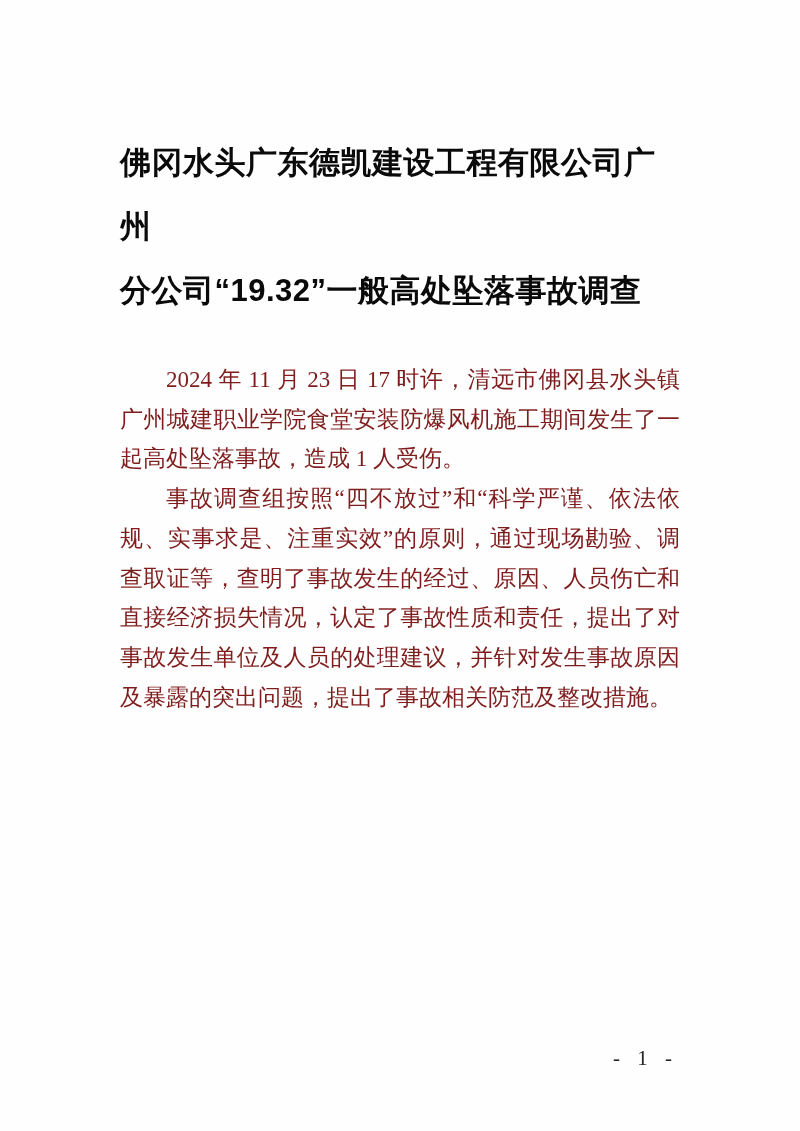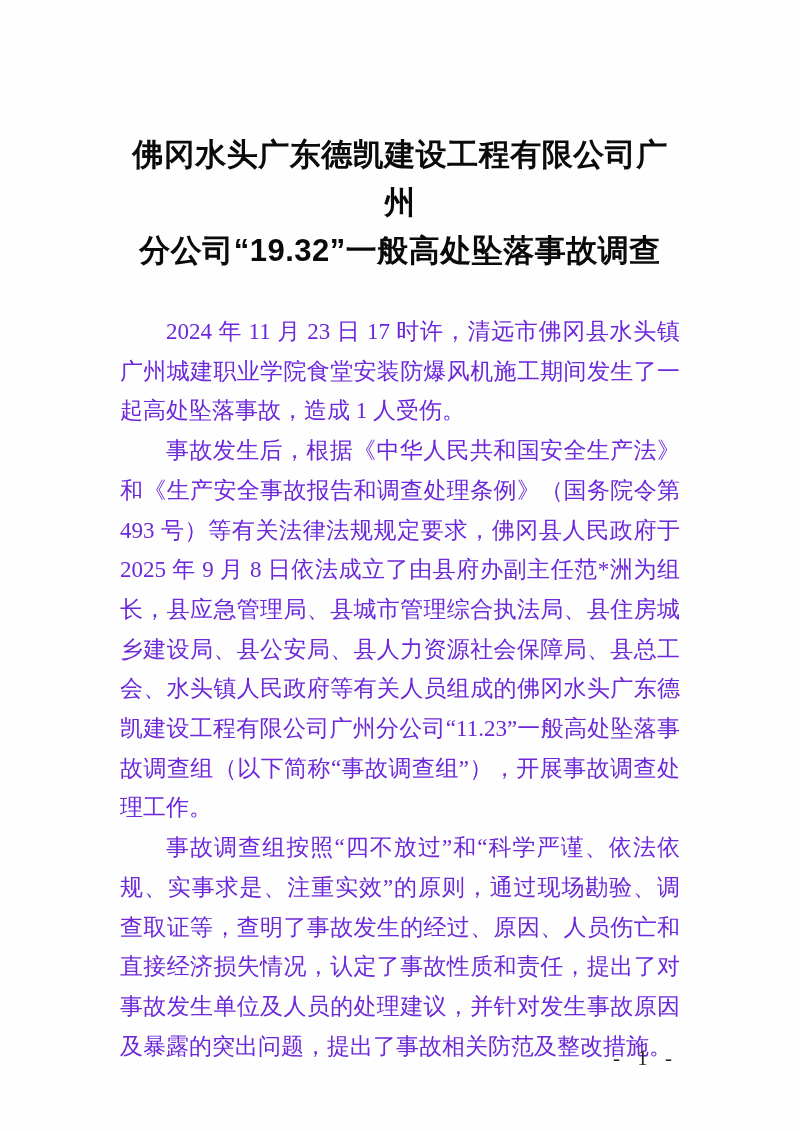--- a/index.html
+++ b/index.html
@@ -19,32 +19,31 @@
   .content {
     position: absolute;
     left: 120px;
     top: 131px;
     width: 560px;
   }
   .doc-title {
     font-family: "Liberation Sans", "DejaVu Sans", sans-serif;
     font-weight: bold;
     font-size: 31px;
-    line-height: 48px;
-    text-align: center;
+    line-height: 64px;
     letter-spacing: 0.5px;
     color: #0a0a0a;
   }
   .doc-body {
     margin-top: 37px;
     font-size: 23px;
     line-height: 39.7px;
     text-align: justify;
     text-justify: inter-ideograph;
-    color: #6d28d9;
+    color: #7f1d1d;
   }
   .doc-body p {
     margin: 0;
     padding: 0;
     text-indent: 2em;
     word-break: break-all;
   }
   .page-number {
     position: absolute;
     top: 1046px;
@@ -59,18 +58,17 @@
 <body>
 
 <div class="page">
   <div class="content">
     <div class="doc-title">
       <div>佛冈水头广东德凯建设工程有限公司广州</div>
       <div>分公司“19.32”一般高处坠落事故调查</div>
     </div>
     <div class="doc-body">
       <p>2024 年 11 月 23 日 17 时许，清远市佛冈县水头镇广州城建职业学院食堂安装防爆风机施工期间发生了一起高处坠落事故，造成 1 人受伤。</p>
-      <p>事故发生后，根据《中华人民共和国安全生产法》和《生产安全事故报告和调查处理条例》（国务院令第 493 号）等有关法律法规规定要求，佛冈县人民政府于 2025 年 9 月 8 日依法成立了由县府办副主任范*洲为组长，县应急管理局、县城市管理综合执法局、县住房城乡建设局、县公安局、县人力资源社会保障局、县总工会、水头镇人民政府等有关人员组成的佛冈水头广东德凯建设工程有限公司广州分公司“11.23”一般高处坠落事故调查组（以下简称“事故调查组”），开展事故调查处理工作。</p>
       <p>事故调查组按照“四不放过”和“科学严谨、依法依规、实事求是、注重实效”的原则，通过现场勘验、调查取证等，查明了事故发生的经过、原因、人员伤亡和直接经济损失情况，认定了事故性质和责任，提出了对事故发生单位及人员的处理建议，并针对发生事故原因及暴露的突出问题，提出了事故相关防范及整改措施。</p>
     </div>
   </div>
   <div class="page-number">- 1 -</div>
 </div>
 
 </body></html>

